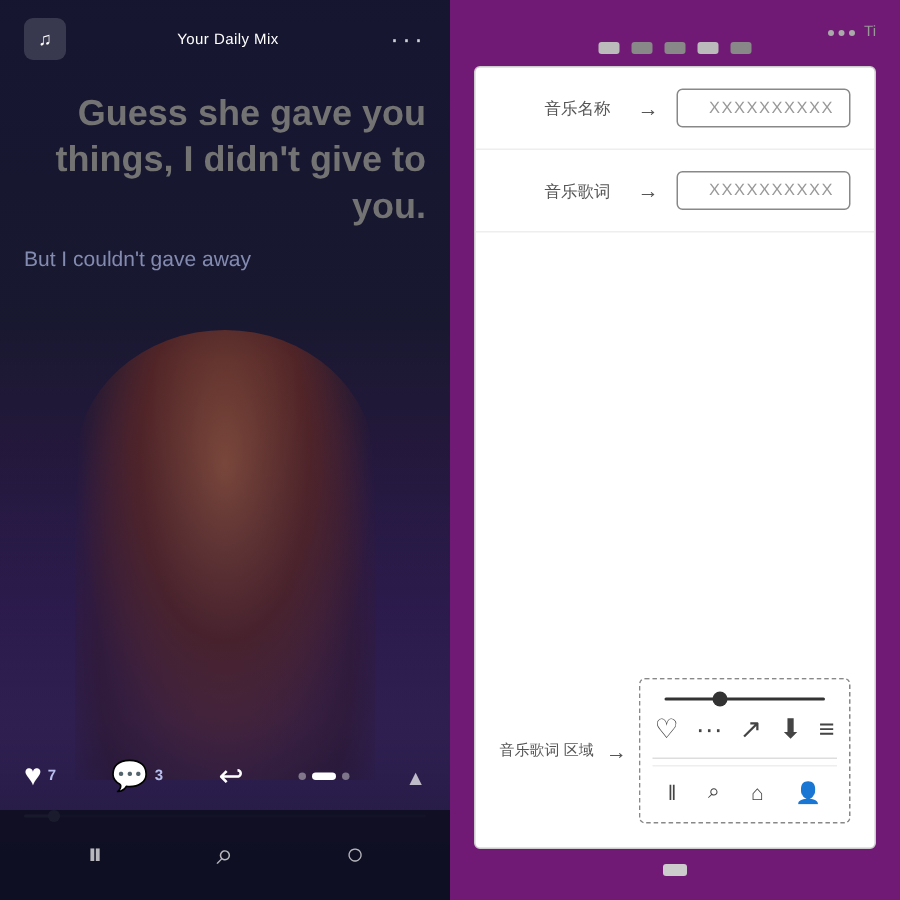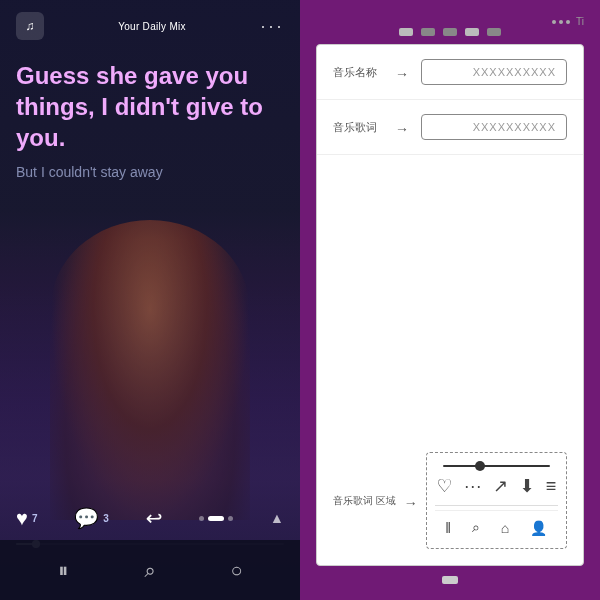--- a/index.html
+++ b/index.html
@@ -92,25 +92,26 @@
 
     .lyrics-section {
       position: absolute;
       top: 60px;
       left: 16px;
       right: 16px;
       z-index: 10;
     }
 
     .lyrics-main {
-      color: #f0abfc;
+      color: #737373;
       font-size: 24px;
       font-weight: 700;
       line-height: 1.3;
       margin-bottom: 10px;
+      text-align: right;
     }
 
     .lyrics-sub {
       color: rgba(150,160,200,0.85);
       font-size: 14px;
       font-weight: 400;
     }
 
     .song-info {
       position: absolute;
@@ -290,20 +291,21 @@
       padding: 14px 16px;
       gap: 12px;
       border-bottom: 1px solid #eee;
     }
 
     .wf-row-label {
       font-size: 11px;
       color: #555;
       min-width: 50px;
       white-space: nowrap;
+      margin-left: 30px;
     }
 
     .wf-arrow {
       font-size: 14px;
       color: #555;
     }
 
     .wf-input-box {
       flex: 1;
       border: 1px solid #888;
@@ -422,21 +424,21 @@
   <div class="top-bar">
     <div class="app-icon">
       <span>♫</span>
     </div>
     <span class="top-title">Your Daily Mix</span>
     <span class="more-icon">···</span>
   </div>
 
   <div class="lyrics-section">
     <div class="lyrics-main">Guess she gave you things, I didn't give to you.</div>
-    <div class="lyrics-sub">But I couldn't stay away</div>
+    <div class="lyrics-sub">But I couldn't gave away</div>
   </div>
 
   <div class="song-info">
   </div>
 
   <div class="controls-row">
     <div class="control-btn">
       <span>♥</span>
       <span class="badge">7</span>
     </div>

